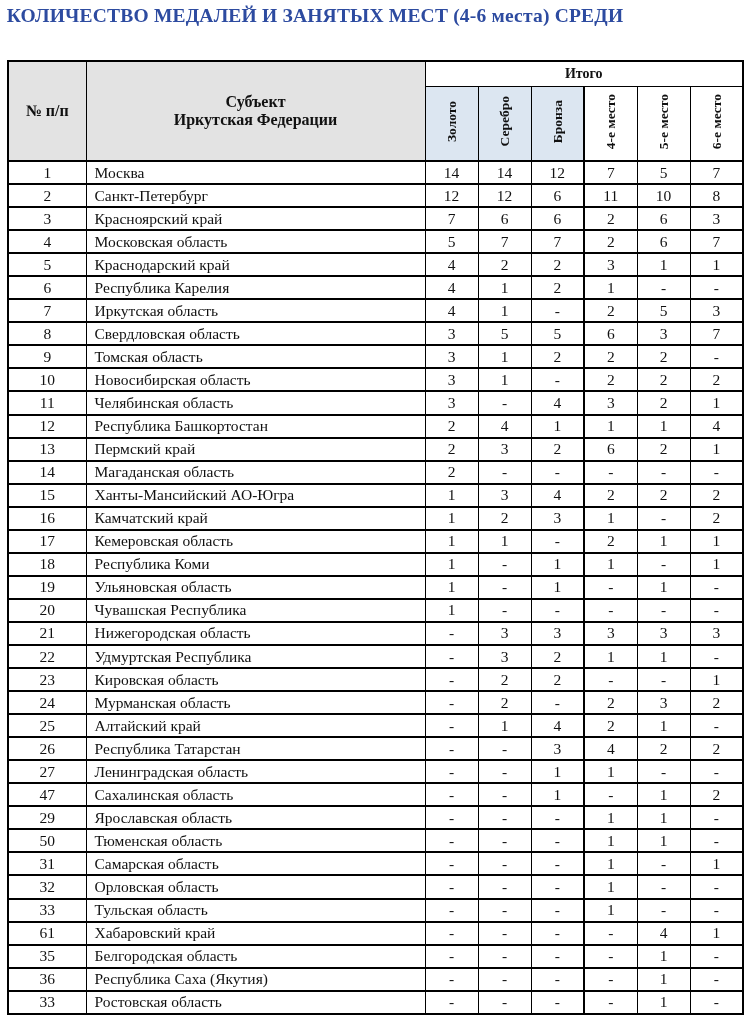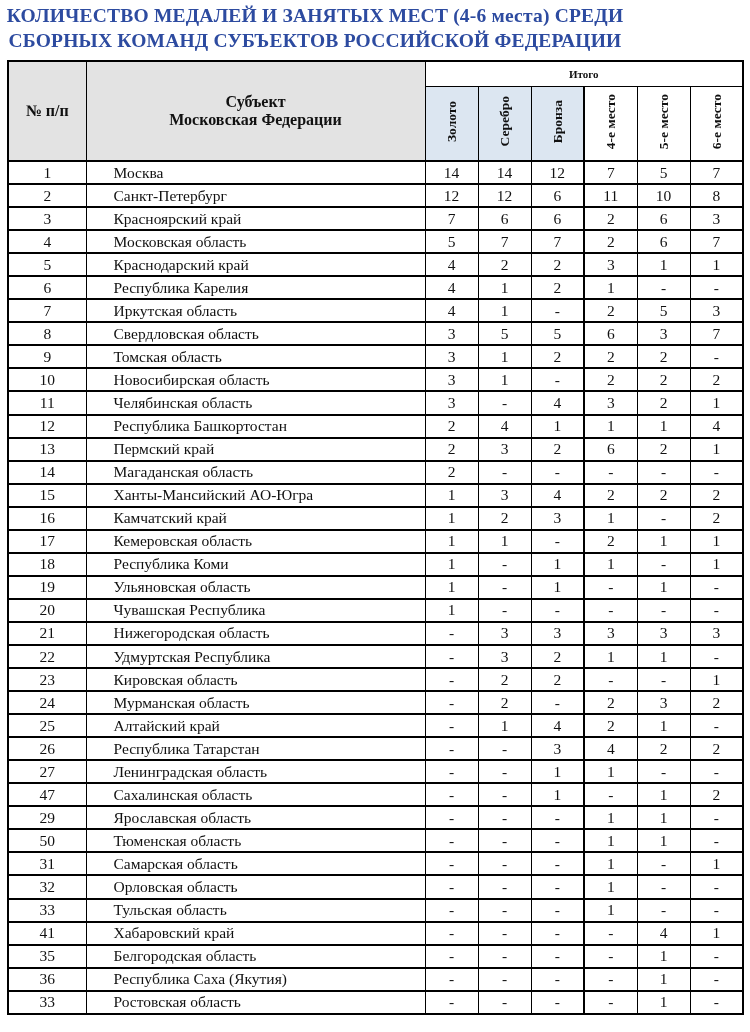--- a/index.html
+++ b/index.html
@@ -37,21 +37,21 @@
   th.h-num, th.h-subj {
     background: #e3e3e3;
     font-weight: bold;
     font-size: 16px;
     vertical-align: middle;
     text-align: center;
   }
   th.h-itogo {
     background: #ffffff;
     font-weight: bold;
-    font-size: 11px;
+    font-size: 14px;
     height: 24px;
     text-align: center;
     vertical-align: middle;
   }
   th.v-col {
     background: #ffffff;
     height: 73px;
     text-align: center;
     vertical-align: middle;
   }
@@ -74,53 +74,52 @@
     height: 21.05px;
     font-size: 15.5px;
     line-height: 20px;
     border-top-width: 2px;
     border-bottom-width: 2px;
     vertical-align: middle;
     overflow: hidden;
     white-space: nowrap;
   }
   td.c-num  { text-align: center; }
-  td.c-subj { text-align: left; padding-left: 27px; }
+  td.c-subj { text-align: left; padding-left: 8px; }
   td.c-val  { text-align: center; }
 
   .thick-left { border-left: 2.8px solid #000 !important; }
   th.h-num { border-left: 2.5px solid #000; }
 </style>
 </head>
 <body>
 
 <div class="page">
 
   <div class="title">
     <div>КОЛИЧЕСТВО МЕДАЛЕЙ И ЗАНЯТЫХ МЕСТ (4-6 места) СРЕДИ</div>
-    <div>СБОРНЫХ КОМАНД СУБЪЕКТОВ РОССИЙСКОЙ ФЕДЕРАЦИИ</div>
   </div>
 
   <table class="medals">
     <colgroup>
       <col style="width:78px">
       <col style="width:339px">
       <col style="width:53px">
         <col style="width:53px">
         <col style="width:53px">
       <col style="width:53px">
         <col style="width:53px">
         <col style="width:53px">
     </colgroup>
     <thead>
       <tr class="itogo">
         <th class="h-num" rowspan="2">№ п/п</th>
         <th class="h-subj" rowspan="2">
           <div>Субъект</div>
-          <div>Московская Федерации</div>
+          <div>Иркутская Федерации</div>
         </th>
         <th class="h-itogo" colspan="6">Итого</th>
       </tr>
       <tr class="labels">
         <th class="v-col v-blue">
           <span class="vert">Золото</span>
         </th>
         <th class="v-col v-blue">
           <span class="vert">Серебро</span>
         </th>
@@ -463,21 +462,21 @@
           <td class="c-num">33</td>
           <td class="c-subj">Тульская область</td>
           <td class="c-val">-</td>
           <td class="c-val">-</td>
           <td class="c-val">-</td>
           <td class="c-val thick-left">1</td>
           <td class="c-val">-</td>
           <td class="c-val">-</td>
         </tr>
         <tr>
-          <td class="c-num">41</td>
+          <td class="c-num">61</td>
           <td class="c-subj">Хабаровский край</td>
           <td class="c-val">-</td>
           <td class="c-val">-</td>
           <td class="c-val">-</td>
           <td class="c-val thick-left">-</td>
           <td class="c-val">4</td>
           <td class="c-val">1</td>
         </tr>
         <tr>
           <td class="c-num">35</td>

